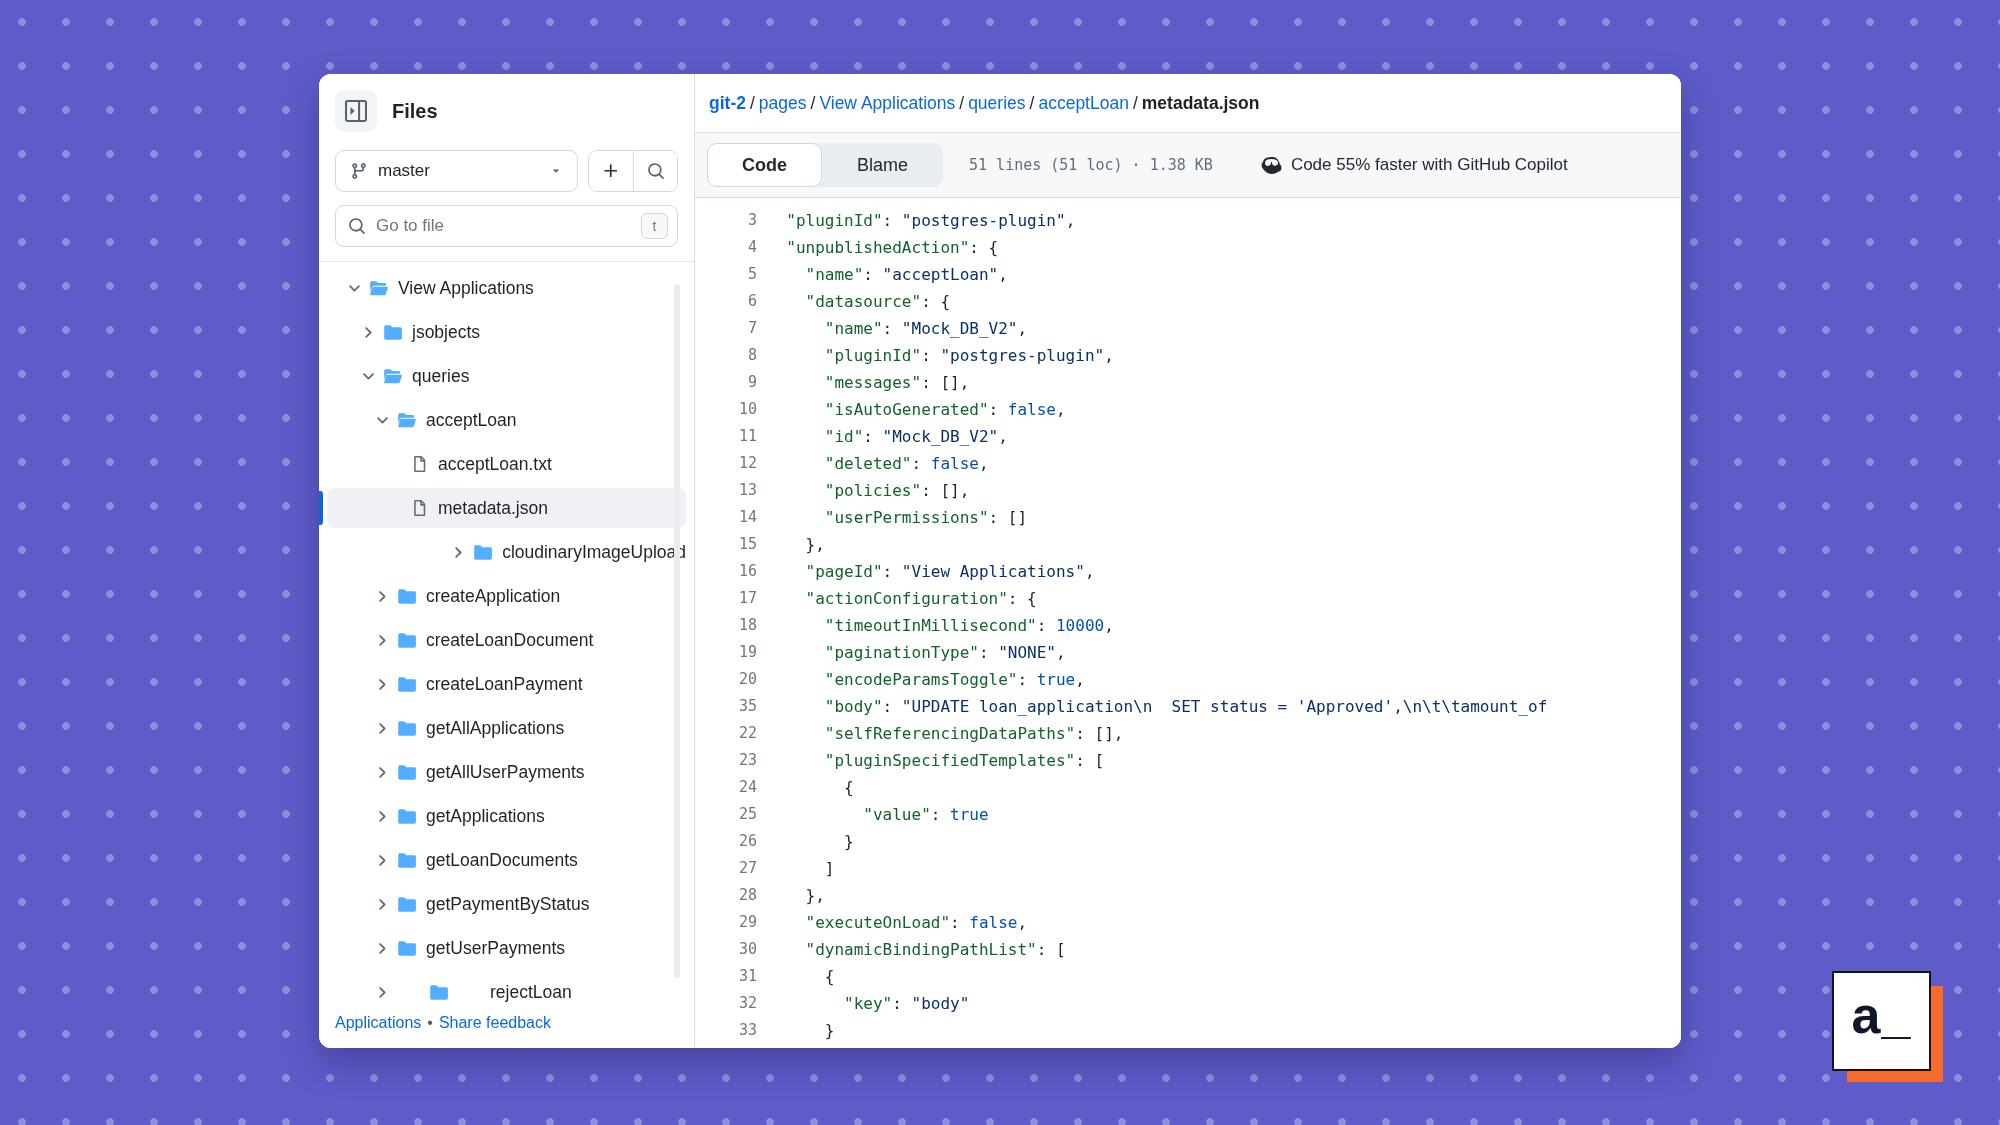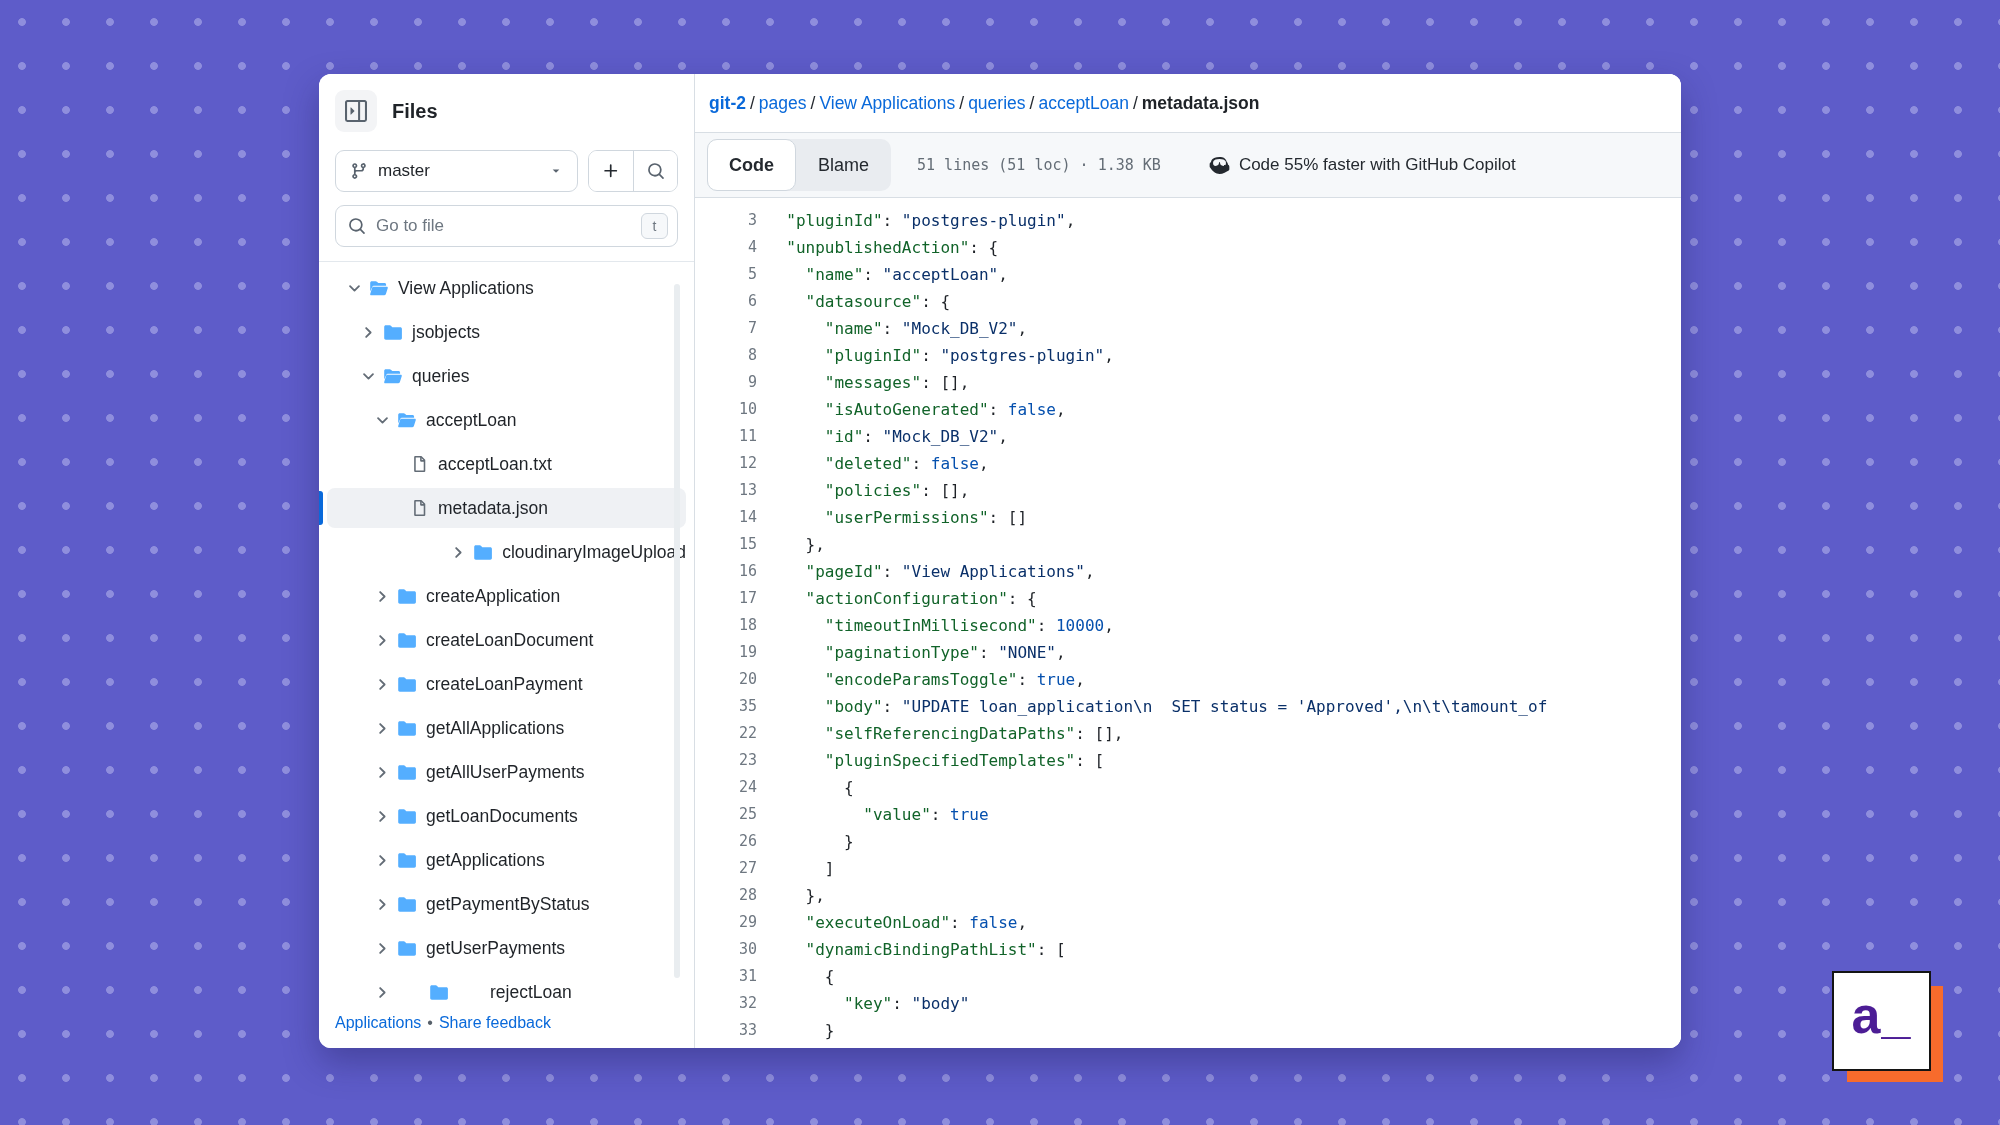--- a/index.html
+++ b/index.html
@@ -49,36 +49,36 @@
   .sidebar-footer .fdot{color:#57606a;margin:0 6px;}
   
   .code-panel{flex:1;min-width:0;display:flex;flex-direction:column;background:#fff;}
   .breadcrumb-bar{height:59px;flex:none;display:flex;align-items:center;padding:0 14px;border-bottom:1px solid var(--border);background:#fff;font-size:17.5px;}
   .bc-repo{color:var(--accent);font-weight:700;cursor:pointer;}
   .bc-link{color:var(--accent);cursor:pointer;}
   .bc-current{color:var(--txt);font-weight:700;}
   .bc-sep{color:#24292f;margin:0 4px;}
   .tab-bar{height:65px;flex:none;background:#f6f8fa;border-bottom:1px solid var(--border);display:flex;align-items:center;padding:0 12px;}
   .seg{display:flex;background:#e9ecf0;border-radius:10px;}
-  .seg .tab{height:52px;padding:0 21px;display:flex;align-items:center;font-size:18px;color:#24292f;border:1px solid rgba(0,0,0,0);border-radius:10px;background:none;cursor:pointer;font-family:inherit;}
+  .seg .tab{height:44px;padding:0 34px;display:flex;align-items:center;font-size:18px;color:#24292f;border:1px solid rgba(0,0,0,0);border-radius:10px;background:none;cursor:pointer;font-family:inherit;}
   .seg .tab.active{background:#fff;border-color:#d0d7de;font-weight:700;}
   .meta{margin-left:26px;font-family:"DejaVu Sans Mono","Liberation Mono",monospace;font-size:15px;color:#646d76;}
   .copilot{margin-left:48px;display:flex;align-items:center;gap:9px;font-size:17px;color:#24292f;cursor:pointer;}
   .code-area{flex:1;overflow:hidden;background:#fff;padding-top:9px;font-family:"DejaVu Sans Mono","Liberation Mono",monospace;font-size:16px;line-height:27px;}
   .code-line{display:flex;height:27px;white-space:pre;}
   .ln{width:72px;flex:none;text-align:right;padding-right:10px;color:#6e7781;font-size:15px;cursor:pointer;}
   .lc{flex:1;overflow:hidden;color:var(--txt);}
   .tok-k{color:var(--syn-key);}
   .tok-s{color:var(--syn-str);}
   .tok-c{color:var(--syn-const);}
   
   .logo{position:absolute;left:1832px;top:971px;width:112px;height:114px;}
   .logo-orange{position:absolute;left:15px;top:15px;width:96px;height:96px;background:#f76b2c;}
   .logo-white{position:absolute;left:0;top:0;width:99px;height:100px;background:#fff;border:2px solid #141414;display:flex;align-items:center;justify-content:center;}
-  .logo-text{font-size:52px;font-weight:600;color:#4c1d95;letter-spacing:1px;padding-bottom:12px;}
+  .logo-text{font-size:52px;font-weight:600;color:#0f172a;letter-spacing:1px;padding-bottom:12px;}
 </style>
 </head>
 <body>
 
 <div class="card">
 
   <aside class="sidebar">
     <div class="sidebar-head">
       <button class="collapse-btn">
         <span style="display:flex">
@@ -245,30 +245,30 @@
           </svg>
           <span class="tlabel">getAllUserPayments</span>
         </div>
         <div class="tree-item" style="padding-left: 47px;">
           <svg class="chev" viewBox="0 0 16 16" width="17" height="17">
             <path d="M5.8 3.8 10 8l-4.2 4.2" fill="none" stroke="#636c76" stroke-width="1.7" stroke-linecap="round" stroke-linejoin="round"></path>
           </svg>
           <svg class="fold" width="20" height="17" viewBox="0 0 20 17">
             <path d="M1.2 2.9c0-.9.7-1.6 1.6-1.6h4c.4 0 .8.2 1.1.5l1.4 1.4h8c.9 0 1.6.7 1.6 1.6v9.3c0 .9-.7 1.6-1.6 1.6H2.8c-.9 0-1.6-.7-1.6-1.6Z" fill="var(--folder)"></path>
           </svg>
+          <span class="tlabel">getApplications</span>
+        </div>
+        <div class="tree-item" style="padding-left: 47px;">
+          <svg class="chev" viewBox="0 0 16 16" width="17" height="17">
+            <path d="M5.8 3.8 10 8l-4.2 4.2" fill="none" stroke="#636c76" stroke-width="1.7" stroke-linecap="round" stroke-linejoin="round"></path>
+          </svg>
+          <svg class="fold" width="20" height="17" viewBox="0 0 20 17">
+            <path d="M1.2 2.9c0-.9.7-1.6 1.6-1.6h4c.4 0 .8.2 1.1.5l1.4 1.4h8c.9 0 1.6.7 1.6 1.6v9.3c0 .9-.7 1.6-1.6 1.6H2.8c-.9 0-1.6-.7-1.6-1.6Z" fill="var(--folder)"></path>
+          </svg>
           <span class="tlabel">getLoanDocuments</span>
-        </div>
-        <div class="tree-item" style="padding-left: 47px;">
-          <svg class="chev" viewBox="0 0 16 16" width="17" height="17">
-            <path d="M5.8 3.8 10 8l-4.2 4.2" fill="none" stroke="#636c76" stroke-width="1.7" stroke-linecap="round" stroke-linejoin="round"></path>
-          </svg>
-          <svg class="fold" width="20" height="17" viewBox="0 0 20 17">
-            <path d="M1.2 2.9c0-.9.7-1.6 1.6-1.6h4c.4 0 .8.2 1.1.5l1.4 1.4h8c.9 0 1.6.7 1.6 1.6v9.3c0 .9-.7 1.6-1.6 1.6H2.8c-.9 0-1.6-.7-1.6-1.6Z" fill="var(--folder)"></path>
-          </svg>
-          <span class="tlabel">getApplications</span>
         </div>
         <div class="tree-item" style="padding-left: 47px;">
           <svg class="chev" viewBox="0 0 16 16" width="17" height="17">
             <path d="M5.8 3.8 10 8l-4.2 4.2" fill="none" stroke="#636c76" stroke-width="1.7" stroke-linecap="round" stroke-linejoin="round"></path>
           </svg>
           <svg class="fold" width="20" height="17" viewBox="0 0 20 17">
             <path d="M1.2 2.9c0-.9.7-1.6 1.6-1.6h4c.4 0 .8.2 1.1.5l1.4 1.4h8c.9 0 1.6.7 1.6 1.6v9.3c0 .9-.7 1.6-1.6 1.6H2.8c-.9 0-1.6-.7-1.6-1.6Z" fill="var(--folder)"></path>
           </svg>
           <span class="tlabel">getPaymentByStatus</span>
         </div>

